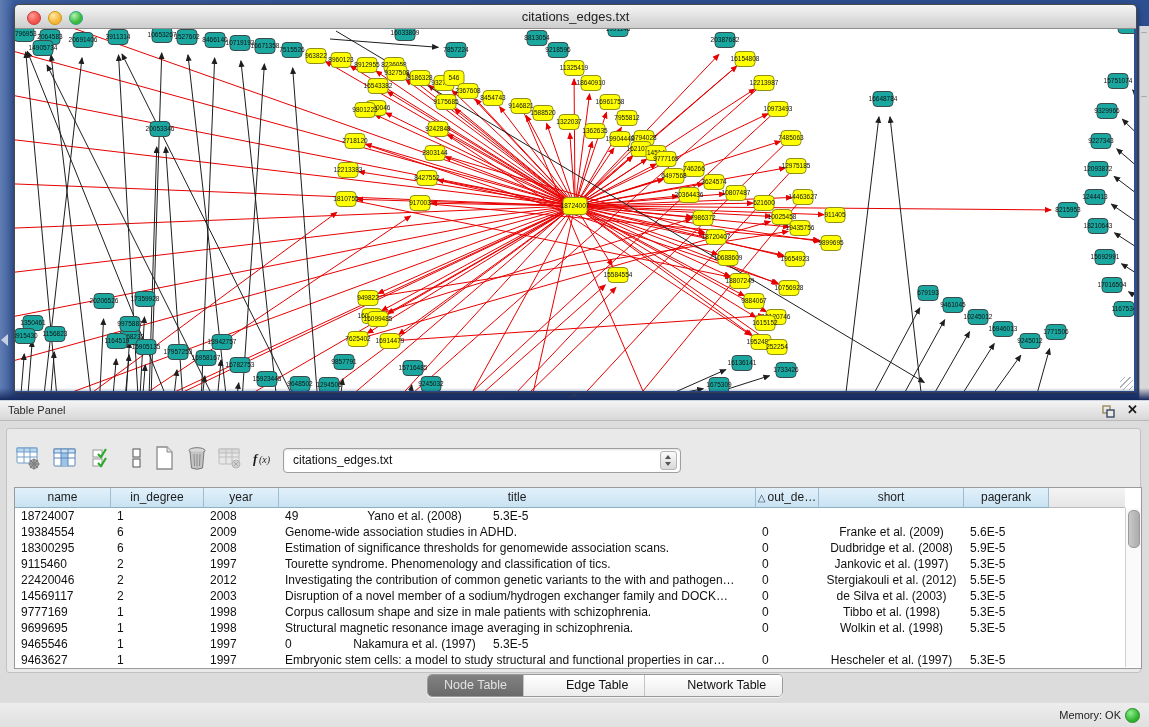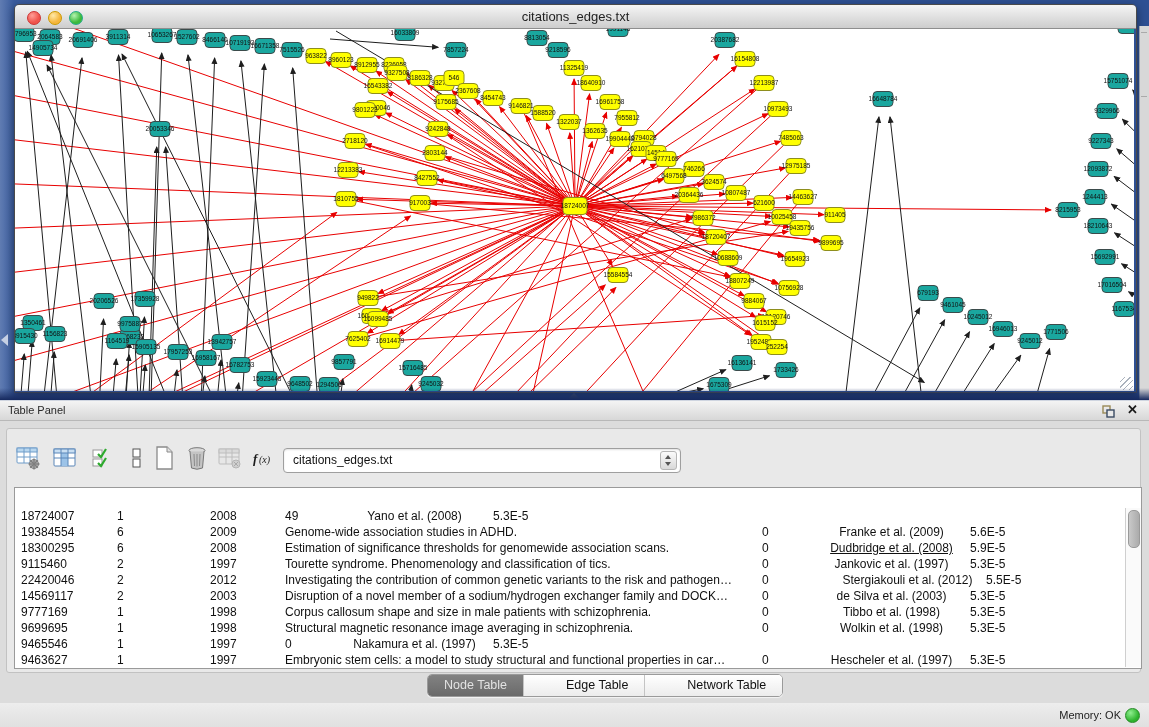--- a/index.html
+++ b/index.html
@@ -627,20 +627,30 @@
     </div>
     <div class="combo">
       <span class="combo-text">citations_edges.txt</span>
       <span class="combo-arrows">
           <span class="up"></span>
           <span class="dn"></span>
         </span>
     </div>
 
     <div class="tablebox">
+      <div class="thead" id="thead">
+          <div class="th" style="width: 96px;"><span>name</span></div>
+          <div class="th" style="width: 93px;"><span>in_degree</span></div>
+          <div class="th" style="width: 75px;"><span>year</span></div>
+          <div class="th" style="width: 477px;"><span>title</span></div>
+          <div class="th" style="width: 63px;"><span class="sortglyph">△</span><span>out_de…</span></div>
+          <div class="th" style="width: 145px;"><span>short</span></div>
+          <div class="th" style="width: 85px;"><span>pagerank</span></div>
+          <div class="th th-filler"></div>
+        </div>
       <div class="tbody" id="tbody">
           <div class="trow">
             <div class="td" style="width: 96px;">18724007</div>
             <div class="td" style="width: 93px;">1</div>
             <div class="td" style="width: 75px;">2008</div>
             <div class="td" style="width: 63px;">49</div>
             <div class="td center" style="width: 145px;">Yano et al. (2008)</div>
             <div class="td" style="width: 85px;">5.3E-5</div>
           </div>
           <div class="trow">
@@ -651,39 +661,39 @@
             <div class="td" style="width: 63px;">0</div>
             <div class="td center" style="width: 145px;">Franke et al. (2009)</div>
             <div class="td" style="width: 85px;">5.6E-5</div>
           </div>
           <div class="trow">
             <div class="td" style="width: 96px;">18300295</div>
             <div class="td" style="width: 93px;">6</div>
             <div class="td" style="width: 75px;">2008</div>
             <div class="td" style="width: 477px;">Estimation of significance thresholds for genomewide association scans.</div>
             <div class="td" style="width: 63px;">0</div>
-            <div class="td center" style="width: 145px; text-decoration: underline;">Dudbridge et al. (2008)</div>
+            <div class="td center" style="width: 145px;">Dudbridge et al. (2008)</div>
             <div class="td" style="width: 85px;">5.9E-5</div>
           </div>
           <div class="trow">
             <div class="td" style="width: 96px;">9115460</div>
             <div class="td" style="width: 93px;">2</div>
             <div class="td" style="width: 75px;">1997</div>
             <div class="td" style="width: 477px;">Tourette syndrome. Phenomenology and classification of tics.</div>
             <div class="td" style="width: 63px;">0</div>
             <div class="td center" style="width: 145px;">Jankovic et al. (1997)</div>
             <div class="td" style="width: 85px;">5.3E-5</div>
           </div>
           <div class="trow">
             <div class="td" style="width: 96px;">22420046</div>
             <div class="td" style="width: 93px;">2</div>
             <div class="td" style="width: 75px;">2012</div>
-            <div class="td" style="width: 477px;">Investigating the contribution of common genetic variants to the risk and pathogen…</div>
-            <div class="td" style="width: 63px;">0</div>
-            <div class="td center" style="width: 145px; margin-left: 16px;">Stergiakouli et al. (2012)</div>
+            <div class="td" style="width: 477px;">Investigating the contribution of common genetic variants to the with and pathogen…</div>
+            <div class="td" style="width: 63px;">0</div>
+            <div class="td center" style="width: 145px;">Stergiakouli et al. (2012)</div>
             <div class="td" style="width: 85px;">5.5E-5</div>
           </div>
           <div class="trow">
             <div class="td" style="width: 96px;">14569117</div>
             <div class="td" style="width: 93px;">2</div>
             <div class="td" style="width: 75px;">2003</div>
             <div class="td" style="width: 477px;">Disruption of a novel member of a sodium/hydrogen exchanger family and DOCK…</div>
             <div class="td" style="width: 63px;">0</div>
             <div class="td center" style="width: 145px;">de Silva et al. (2003)</div>
             <div class="td" style="width: 85px;">5.3E-5</div>

